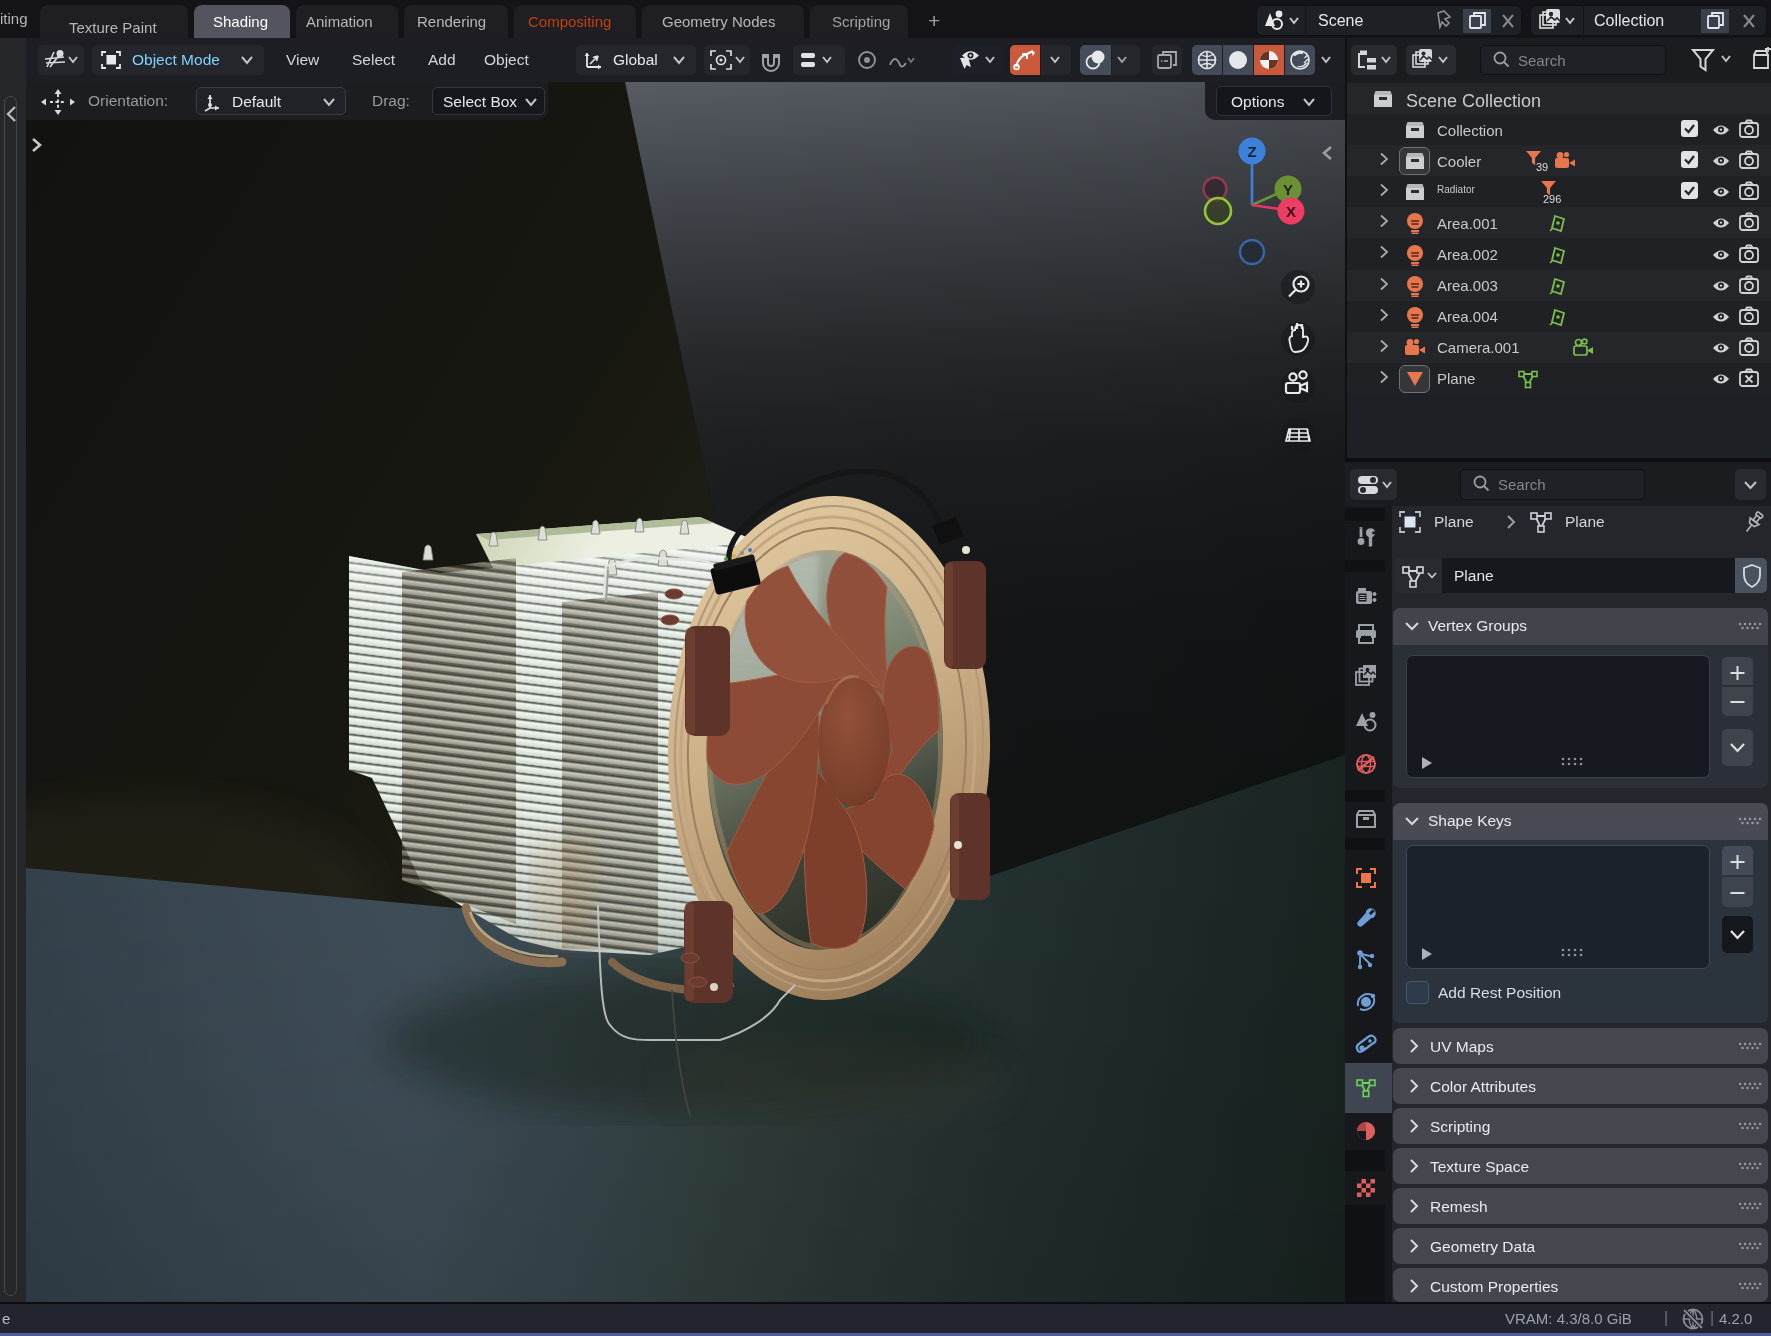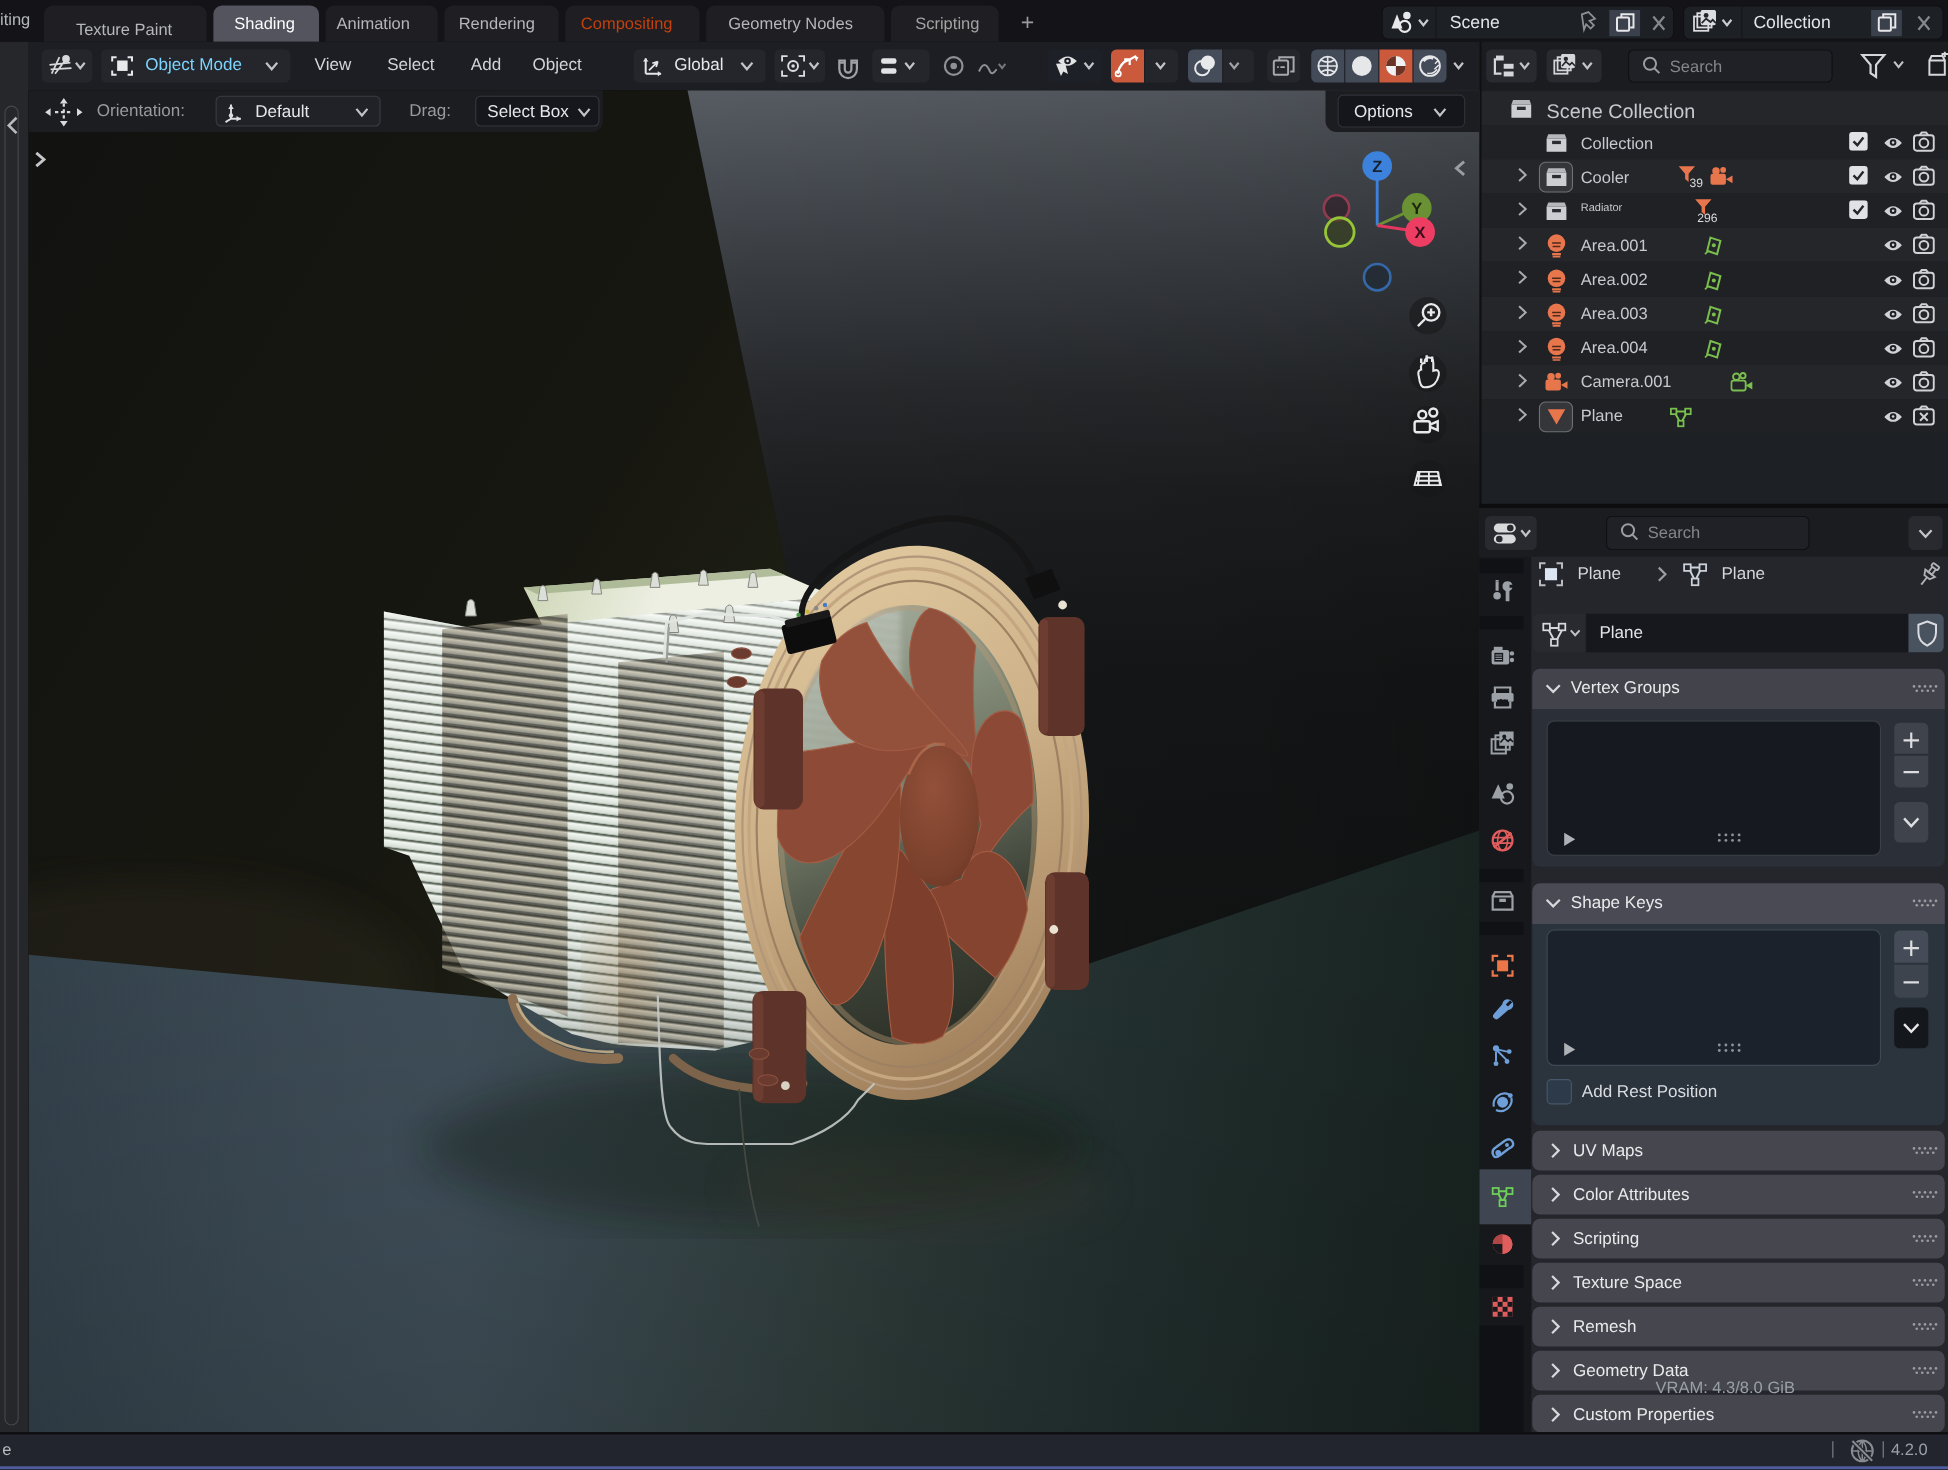--- a/index.html
+++ b/index.html
@@ -1095,21 +1095,21 @@
       <rect x="7.5" y="7.5" width="4.5" height="4.5"></rect>
       <rect x="16.5" y="7.5" width="4.5" height="4.5"></rect>
       <rect x="3" y="12" width="4.5" height="4.5"></rect>
       <rect x="12" y="12" width="4.5" height="4.5"></rect>
       <rect x="7.5" y="16.5" width="4.5" height="4.5"></rect>
       <rect x="16.5" y="16.5" width="4.5" height="4.5"></rect>
     </g>
   </svg>
 <div class="abs" style="left:0;top:1302px;width:1771px;height:34px;background:#22252d;border-top:2px solid #0d0d10"></div>
 <div class="abs tx" style="left:2px;top:1311px;color:#b9bcc0;font-size:15px">e</div>
-<div class="abs tx" style="left:1505px;top:1254px;color:#9aa0a8;font-size:15px">VRAM: 4.3/8.0 GiB</div>
+<div class="abs tx" style="left:1505px;top:1311px;color:#9aa0a8;font-size:15px">VRAM: 4.3/8.0 GiB</div>
 <div class="abs tx" style="left:1664px;top:1310px;color:#6a6f77;font-size:16px">|</div>
 <svg class="abs" style="left:1680px;top:1306px" width="26" height="26" viewBox="0 0 26 26">
  <circle cx="13" cy="13" r="9.5" fill="none" stroke="#878c93" stroke-width="1.8"></circle>
  <path d="M3.5 13 h19 M13 3.5 a14 14 0 0 1 0 19 M13 3.5 a14 14 0 0 0 0 19 M13 3.5 v19" fill="none" stroke="#878c93" stroke-width="1.4"></path>
  <path d="M4 4 L22 22" stroke="#22252d" stroke-width="4"></path>
     <path d="M4 4 L22 22" stroke="#878c93" stroke-width="1.8"></path>
 </svg>
 <div class="abs tx" style="left:1710px;top:1310px;color:#6a6f77;font-size:16px">|</div>
 <div class="abs tx" style="left:1719px;top:1311px;color:#9aa0a8;font-size:15px">4.2.0</div>
 <div class="abs" style="left:0;top:1333px;width:1771px;height:3px;background:#4f5c9e"></div>

